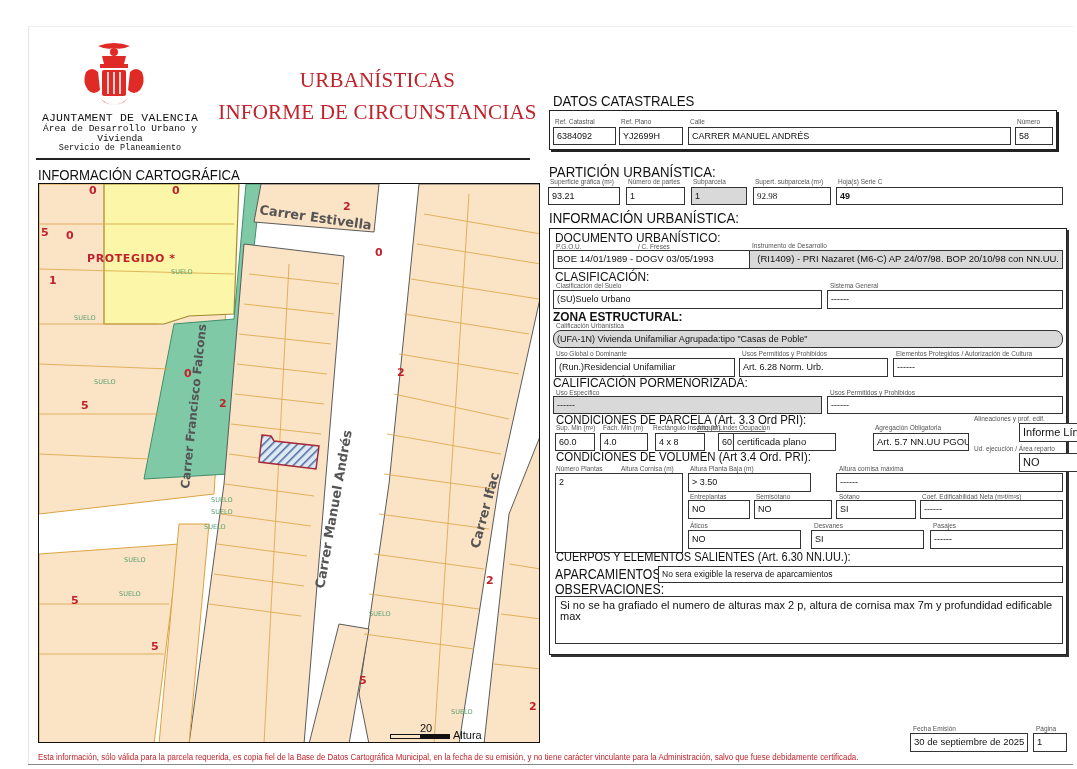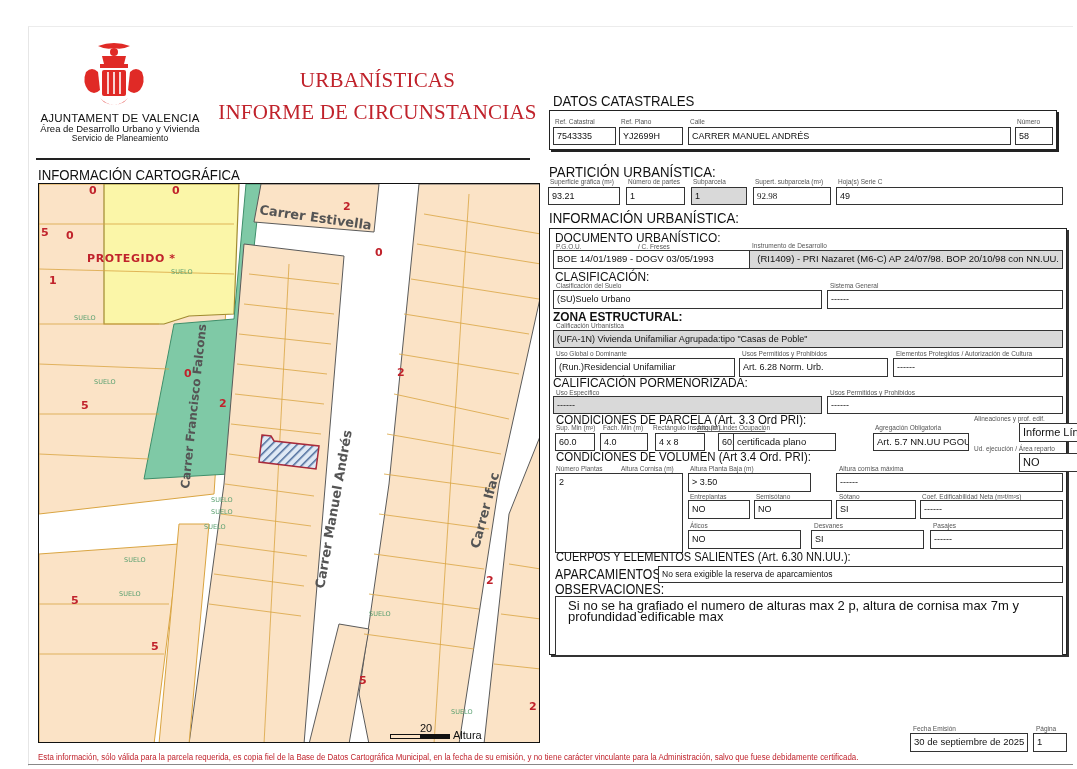--- a/index.html
+++ b/index.html
@@ -3,21 +3,21 @@
 <meta charset="utf-8">
 <style>
   * { box-sizing: border-box; margin: 0; padding: 0; }
   html, body { width: 1077px; height: 769px; background: #ffffff; overflow: hidden; }
   body { font-family: "Liberation Sans", sans-serif; color: #111; position: relative; }
 
   .page { position: absolute; left: 28px; top: 26px; width: 1045px; height: 740px; border-left: 1px solid #e6e6e6; border-top: 1px solid #ececec; }
 
   
   .logo { position: absolute; left: 78px; top: 42px; width: 72px; height: 72px; }
-  .org { position: absolute; left: 36px; top: 112px; width: 168px; text-align: center; font-family: Liberation Sans, sans-serif; line-height: 1.05; }
+  .org { position: absolute; left: 36px; top: 112px; width: 168px; text-align: center; font-family: Liberation Mono, monospace; line-height: 1.05; }
   .org .l1 { font-size: 11.5px; letter-spacing: 0.2px; }
   .org .l2 { font-size: 9.5px; }
   .org .l3 { font-size: 8.5px; }
   .report-title { position: absolute; left: 205px; top: 64px; width: 345px; text-align: center; font-family: "Liberation Serif", serif; color: #c0222b; font-size: 21px; line-height: 32px; letter-spacing: 0.2px; }
   .header-rule { position: absolute; left: 36px; top: 158px; width: 494px; border-top: 2px solid #222; }
 
   
   .h-sec { position: absolute; font-family: "Liberation Sans", sans-serif; font-size: 15px; color: #111; font-weight: normal; transform: scaleX(0.88); transform-origin: left center; white-space: nowrap; }
   .h-sub { position: absolute; font-size: 13.5px; color: #111; white-space: nowrap; transform: scaleX(0.88); transform-origin: left center; }
   .h-sub.bold { font-weight: bold; }
@@ -191,59 +191,59 @@
 <div class="scale">
   <span class="num">20</span>
   <span class="bar"></span>
   <span class="bar2"></span>
   <span class="unit">Altura</span>
 </div>
 
 <div class="h-sec" style="left:553px;top:92px;">DATOS CATASTRALES</div>
 <div class="box-catastro"></div>
 <div class="lbl" style="left:555px;top:118px;">Ref. Catastral</div>
-<div class="fld" style="left:553px;top:127px;width:63px;height:18px;">7543335</div>
+<div class="fld" style="left:553px;top:127px;width:63px;height:18px;">6384092</div>
 <div class="lbl" style="left:621px;top:118px;">Ref. Plano</div>
 <div class="fld" style="left:619px;top:127px;width:64px;height:18px;">YJ2699H</div>
 <div class="lbl" style="left:690px;top:118px;">Calle</div>
 <div class="fld" style="left:688px;top:127px;width:323px;height:18px;">CARRER MANUEL ANDRÉS</div>
 <div class="lbl" style="left:1017px;top:118px;">Número</div>
 <div class="fld" style="left:1015px;top:127px;width:38px;height:18px;">58</div>
 
 <div class="h-sec" style="left:549px;top:163px;">PARTICIÓN URBANÍSTICA:</div>
 <div class="lbl" style="left:550px;top:178px;">Superficie gráfica (m²)</div>
 <div class="fld" style="left:548px;top:187px;width:72px;height:18px;">93.21</div>
 <div class="lbl" style="left:628px;top:178px;">Número de partes</div>
 <div class="fld" style="left:626px;top:187px;width:59px;height:18px;">1</div>
 <div class="lbl" style="left:693px;top:178px;">Subparcela</div>
 <div class="fld gray" style="left:691px;top:187px;width:56px;height:18px;">1</div>
 <div class="lbl" style="left:755px;top:178px;">Supert. subparcela (m²)</div>
 <div class="fld" style="left:753px;top:187px;width:78px;height:18px;font-family:Liberation Serif, serif;">92.98</div>
 <div class="lbl" style="left:838px;top:178px;">Hoja(s) Serie C</div>
-<div class="fld" style="left:836px;top:187px;width:227px;height:18px;">49</div>
+<div class="fld" style="left:836px;top:187px;width:227px;height:18px;font-weight:bold;">49</div>
 
 <div class="h-sec" style="left:549px;top:209px;">INFORMACIÓN URBANÍSTICA:</div>
 <div class="box-info"></div>
 
 <div class="h-sub" style="left:555px;top:230px;">DOCUMENTO URBANÍSTICO:</div>
 <div class="lbl" style="left:556px;top:243px;">P.G.O.U.</div>
 <div class="lbl" style="left:638px;top:243px;">/  C. Freses</div>
 <div class="fld" style="left:553px;top:250px;width:206px;height:19px;font-size:9.5px;">BOE 14/01/1989 - DOGV 03/05/1993</div>
 <div class="lbl" style="left:752px;top:242px;">Instrumento de Desarrollo</div>
 <div class="fld gray" style="left:749px;top:250px;width:314px;height:19px;font-size:9.5px;text-align:right;">(RI1409) - PRI Nazaret (M6-C) AP 24/07/98. BOP 20/10/98 con NN.UU.</div>
 
 <div class="h-sub" style="left:555px;top:269px;">CLASIFICACIÓN:</div>
 <div class="lbl" style="left:556px;top:282px;">Clasificación del Suelo</div>
 <div class="fld" style="left:553px;top:290px;width:269px;height:19px;">(SU)Suelo Urbano</div>
 <div class="lbl" style="left:830px;top:282px;">Sistema General</div>
 <div class="fld" style="left:827px;top:290px;width:236px;height:19px;">------</div>
 
 <div class="h-sub bold" style="left:553px;top:309px;">ZONA ESTRUCTURAL:</div>
 <div class="lbl" style="left:556px;top:322px;">Calificación Urbanística</div>
-<div class="fld gray" style="left:553px;top:330px;width:510px;height:18px;">(UFA-1N) Vivienda Unifamiliar Agrupada:tipo "Casas de Poble"</div>
+<div class="fld gray" style="left:553px;top:330px;width:510px;height:18px;border-radius:8px;">(UFA-1N) Vivienda Unifamiliar Agrupada:tipo "Casas de Poble"</div>
 <div class="lbl" style="left:556px;top:350px;">Uso Global o Dominante</div>
 <div class="fld" style="left:555px;top:358px;width:180px;height:19px;">(Run.)Residencial Unifamiliar</div>
 <div class="lbl" style="left:742px;top:350px;">Usos Permitidos y Prohibidos</div>
 <div class="fld" style="left:739px;top:358px;width:149px;height:19px;">Art. 6.28 Norm. Urb.</div>
 <div class="lbl" style="left:896px;top:350px;">Elementos Protegidos / Autorización de Cultura</div>
 <div class="fld" style="left:893px;top:358px;width:170px;height:19px;">------</div>
 
 <div class="h-sub" style="left:553px;top:375px;">CALIFICACIÓN PORMENORIZADA:</div>
 <div class="lbl" style="left:556px;top:389px;">Uso Específico</div>
 <div class="fld gray" style="left:553px;top:396px;width:269px;height:18px;">------</div>
@@ -292,21 +292,21 @@
 <div class="fld" style="left:811px;top:530px;width:113px;height:19px;">SI</div>
 <div class="lbl" style="left:933px;top:522px;">Pasajes</div>
 <div class="fld" style="left:930px;top:530px;width:133px;height:19px;">------</div>
 
 <div class="h-sub" style="left:556px;top:550px;font-size:12.5px;">CUERPOS Y ELEMENTOS SALIENTES  (Art. 6.30 NN.UU.):</div>
 
 <div class="h-sub" style="left:555px;top:566px;font-size:14px;">APARCAMIENTOS:</div>
 <div class="fld" style="left:658px;top:566px;width:405px;height:17px;font-size:8.5px;padding-top:2px;">No sera exigible la reserva de aparcamientos</div>
 
 <div class="h-sub" style="left:555px;top:581px;font-size:14px;">OBSERVACIONES:</div>
-<div class="fld" style="left:555px;top:596px;width:508px;height:60px;font-size:13px;white-space:normal;padding:3px 12px;line-height:11px;">
+<div class="fld" style="left:555px;top:596px;width:508px;height:48px;font-size:11px;white-space:normal;padding:3px 4px;line-height:11px;">
   <div>Si no se ha grafiado el numero de alturas max 2 p,  altura de cornisa max 7m y profundidad edificable max</div>
 </div>
 
 <div class="lbl" style="left:913px;top:725px;">Fecha Emisión</div>
 <div class="fld" style="left:910px;top:733px;width:118px;height:19px;font-size:9.5px;">30 de septiembre de 2025</div>
 <div class="lbl" style="left:1036px;top:725px;">Página</div>
 <div class="fld" style="left:1033px;top:733px;width:34px;height:19px;font-size:9.5px;">1</div>
 
 <div class="disclaimer">Esta información, sólo válida para la parcela requerida, es copia fiel de la Base de Datos Cartográfica Municipal, en la fecha de su emisión, y no tiene carácter vinculante para la Administración, salvo que fuese debidamente certificada.</div>
 <div class="bottom-rule"></div>

